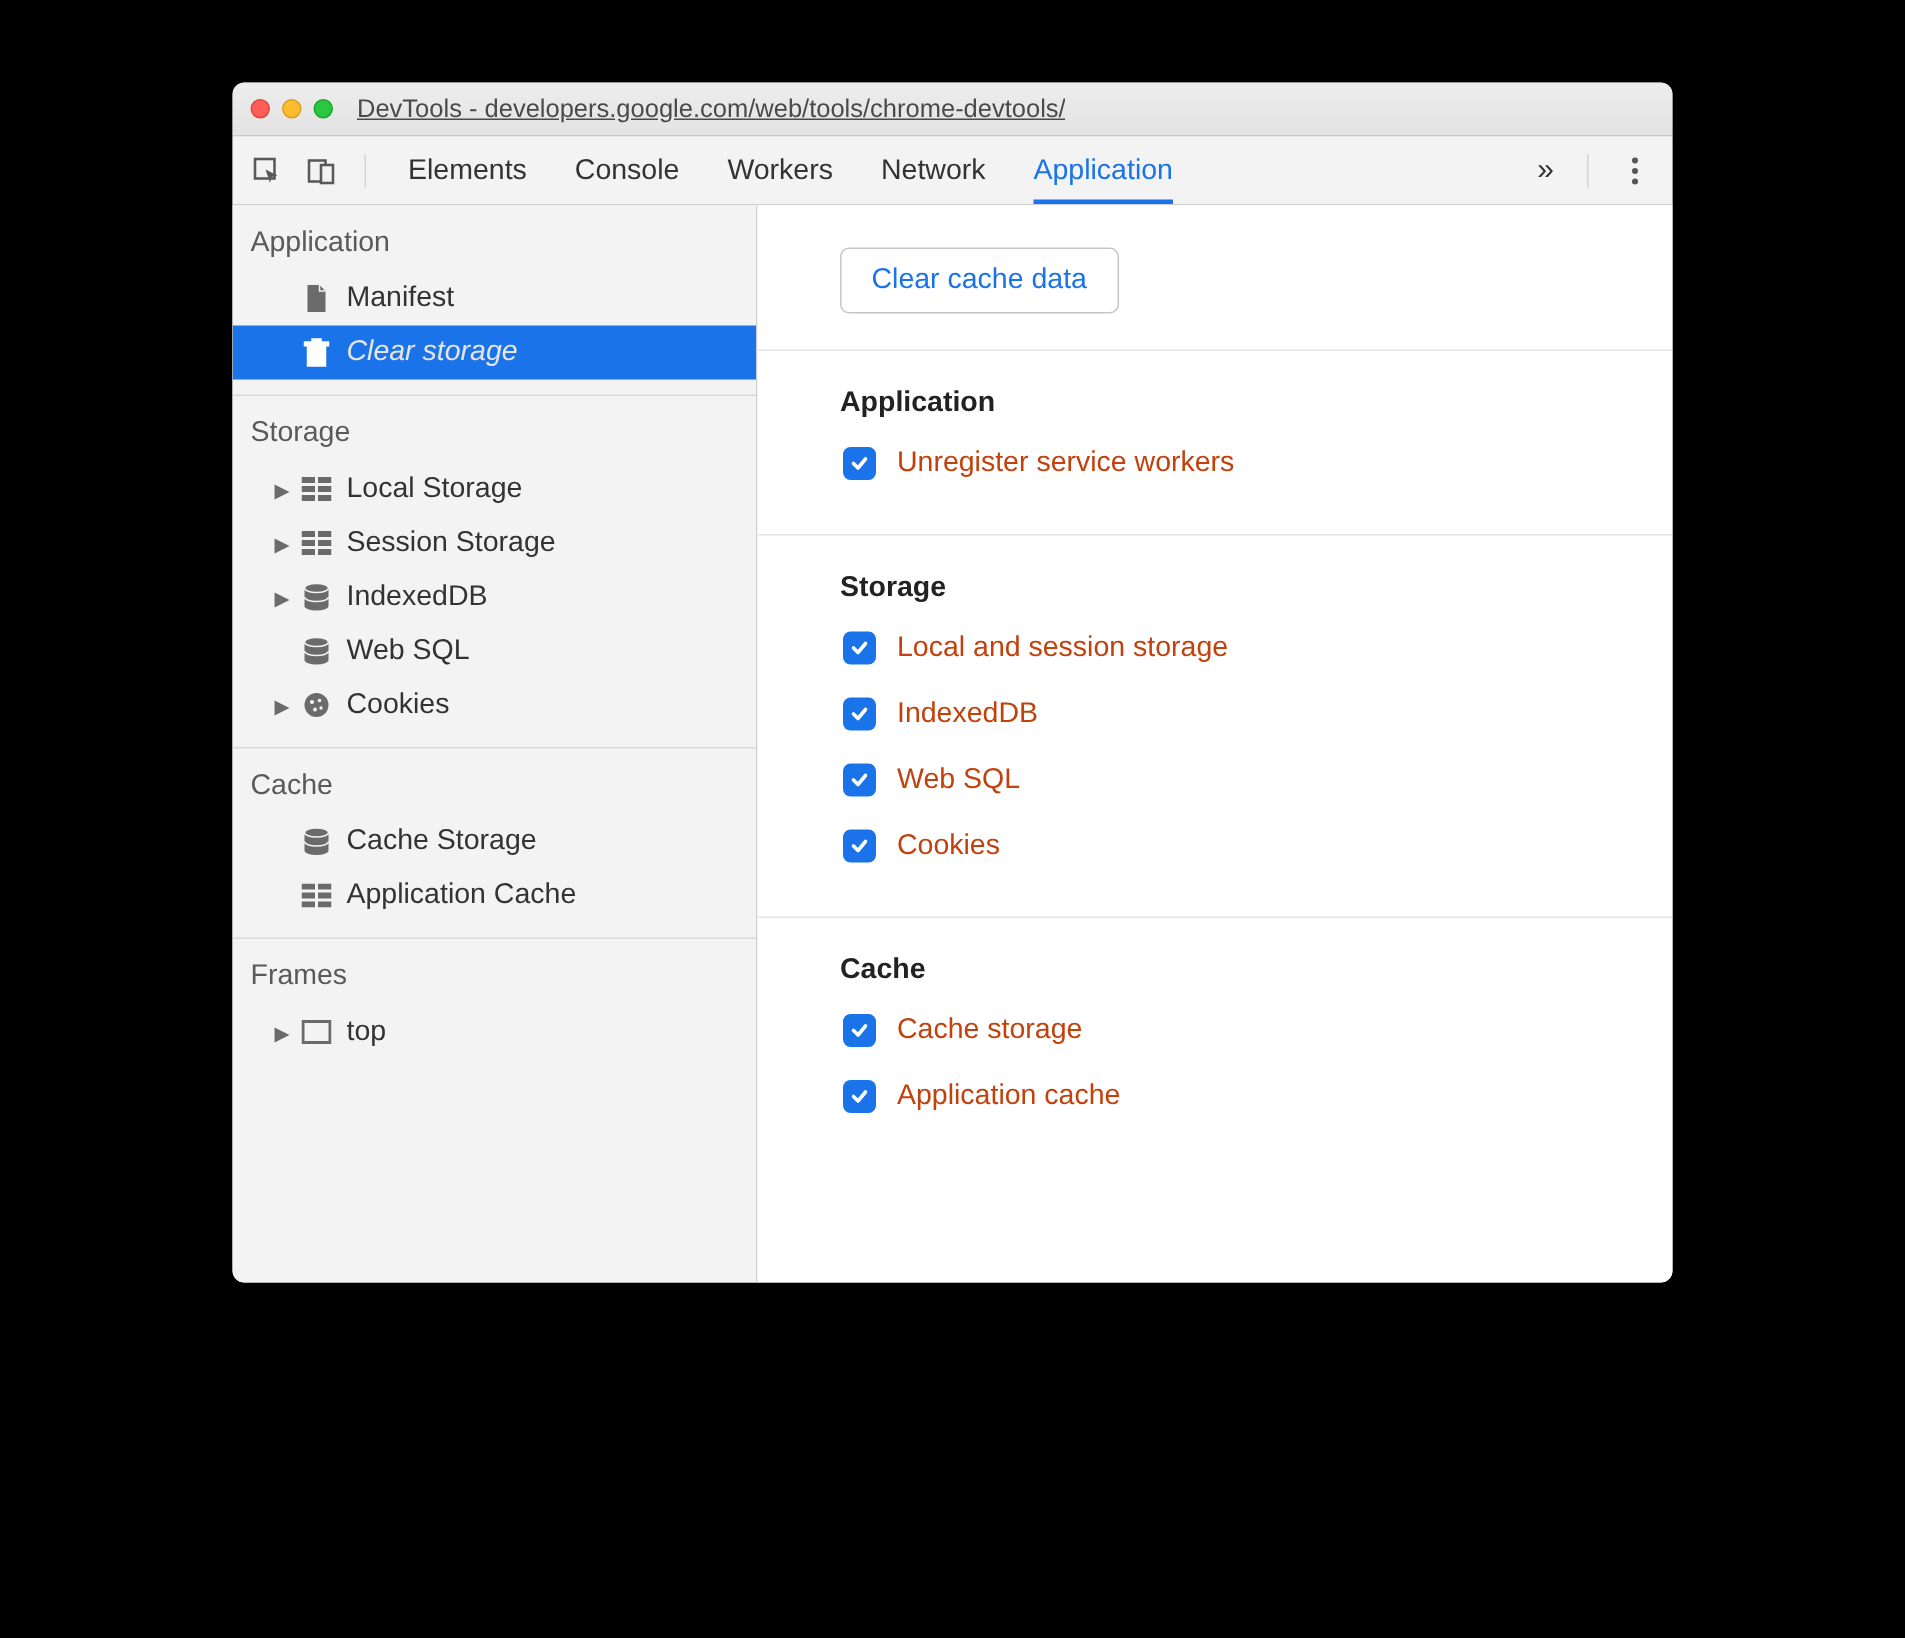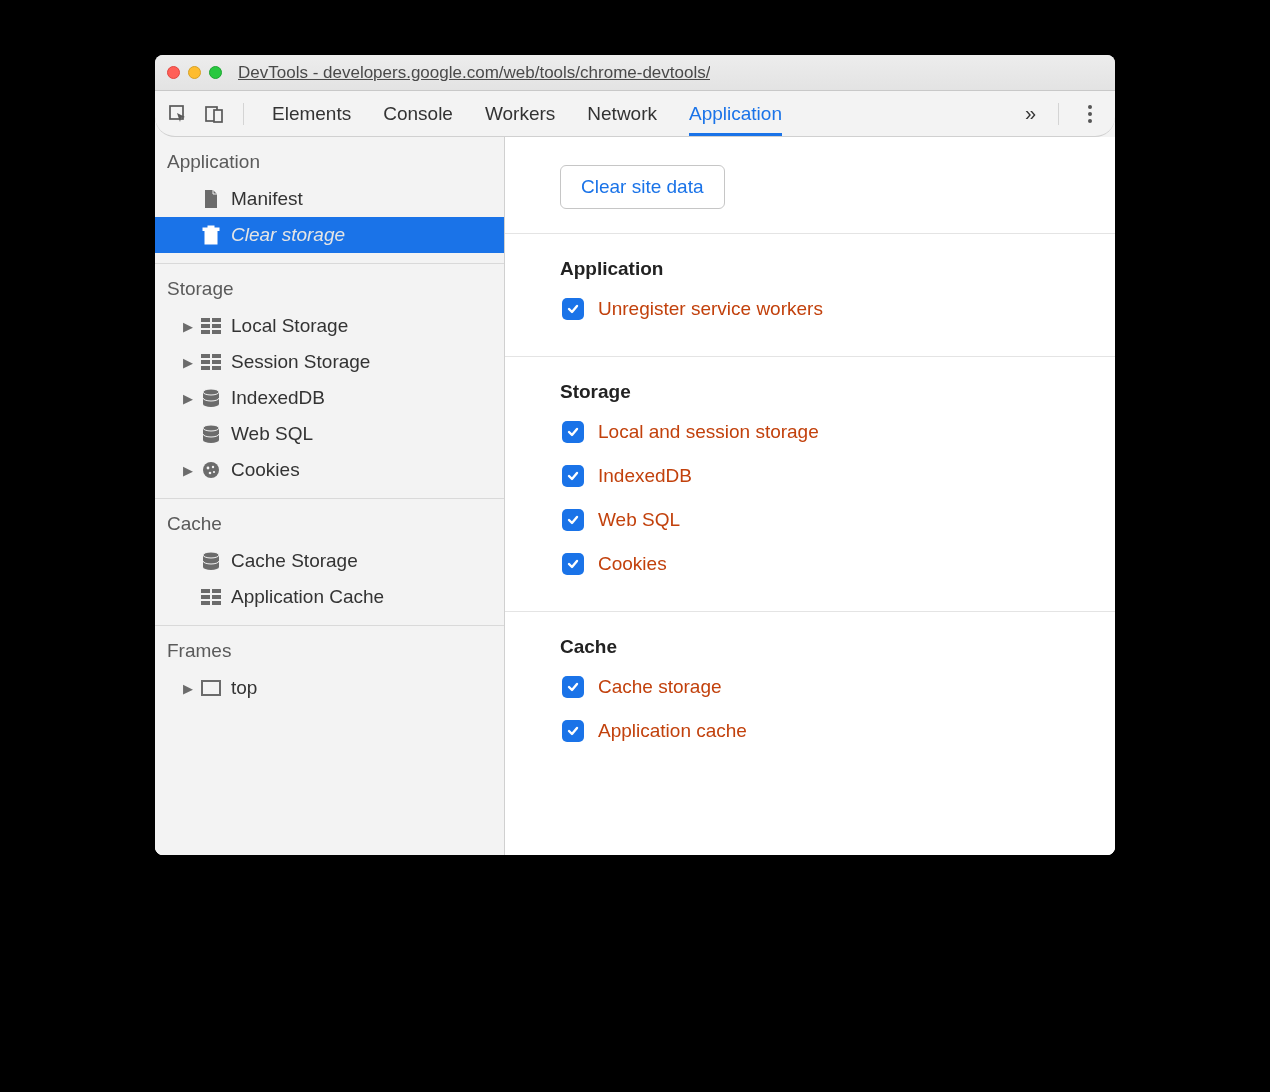--- a/index.html
+++ b/index.html
@@ -49,21 +49,20 @@
   }
   
   .tabbar {
     height: 46px;
     background: #f3f3f3;
     border-bottom: 1px solid #d0d0d0;
     display: flex;
     align-items: center;
     padding: 0 10px;
     gap: 10px;
-    border-radius: 20px;
   }
   .tabbar .icon-btn {
     width: 26px; height: 26px;
     display:flex; align-items:center; justify-content:center;
     color:#595959;
   }
   .vline { width:1px; height:22px; background:#d4d4d4; margin:0 6px; }
   .tabs { display:flex; gap:32px; margin-left:12px; flex:1; align-items:center; height:100%; }
   .tab {
     font-size:19px;
@@ -346,21 +345,21 @@
             <svg width="20" height="16" viewBox="0 0 20 16">
               <rect x="1" y="1" width="18" height="14" fill="none" stroke="#6b6b6b" stroke-width="2"></rect>
             </svg>
           </span>
           <span>top</span>
         </div>
       </div>
 
     <div class="main">
       <div class="clear-btn-row">
-        <button class="clear-btn">Clear site data</button>
+        <button class="clear-btn">Clear cache data</button>
       </div>
       <div id="groups-container">
           <div class="group">
             <h3>Application</h3>
             <div class="check-row">
               <div class="checkbox">
                 <svg width="14" height="14" viewBox="0 0 14 14">
                   <path d="M3 7 L6 10 L11 4" fill="none" stroke-width="2.4" stroke-linecap="round" stroke-linejoin="round"></path>
                 </svg>
               </div>

